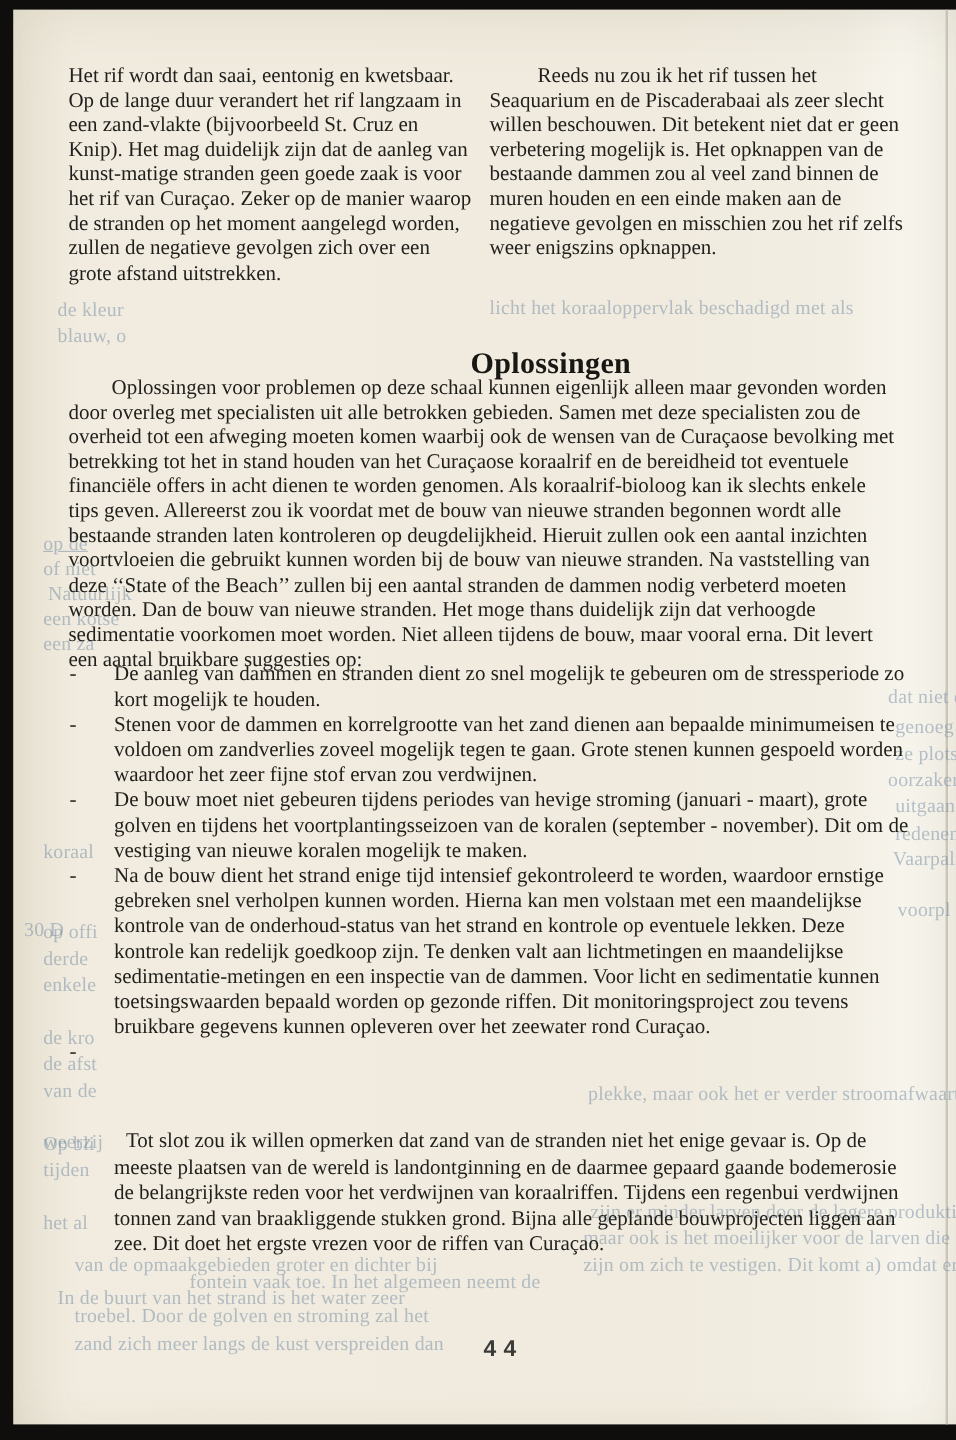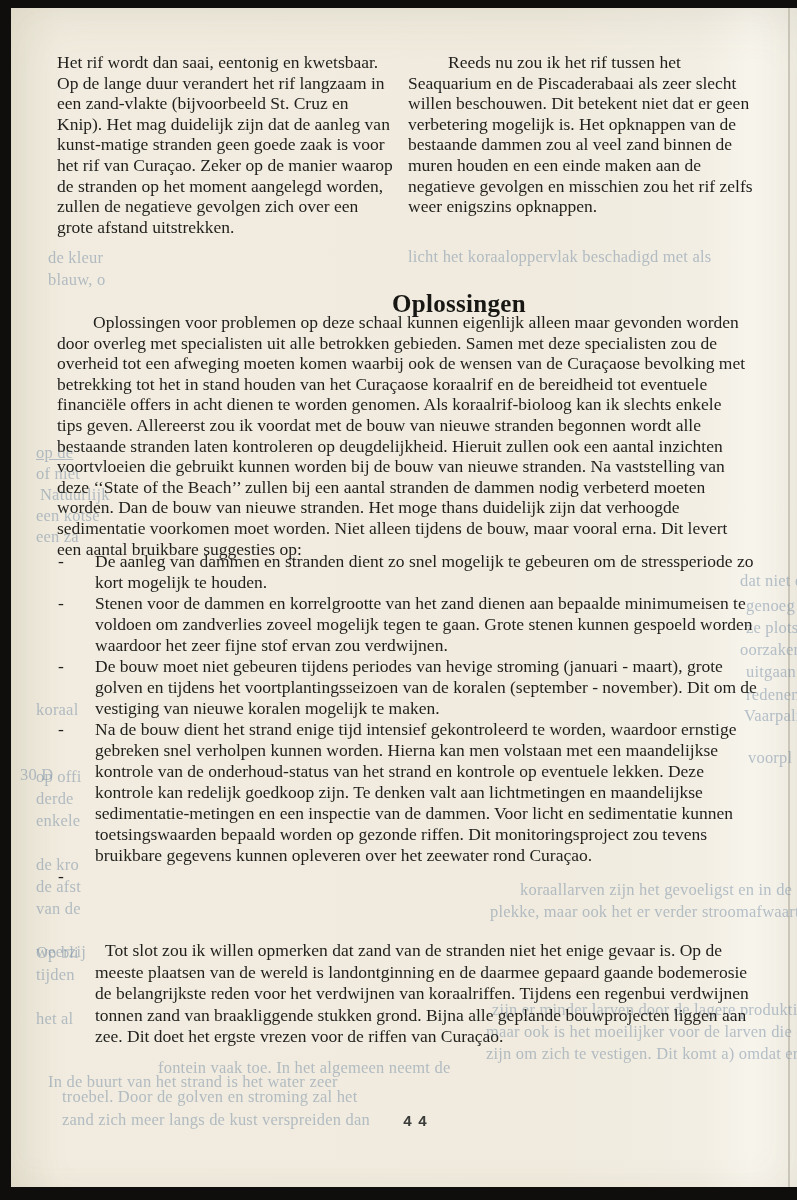--- a/index.html
+++ b/index.html
@@ -38,22 +38,22 @@
     text-align:center;transform:translateX(40px);
     font-size:25px;font-weight:bold;color:#181714;letter-spacing:0.3px;
   }
   .intro{left:57px;top:312px;width:693px;text-indent:36px;}
   .bullets{position:absolute;z-index:2;left:57px;top:551px;width:706px;margin:0;padding:0;list-style:none;color:#201f1c;font-size:17.5px;line-height:21px;}
   .bullets li{position:relative;padding-left:38px;}
   .bullets .mk{position:absolute;left:1px;top:0;}
   .closing{left:95px;top:940px;width:664px;text-indent:10px;line-height:21.6px;}
   .pageno{
     position:absolute;z-index:2;left:403px;top:1114px;
-    font-family:Liberation Mono, monospace;
-    font-size:15px;font-weight:bold;letter-spacing:6px;color:#3b3b39;
+    font-family:Liberation Sans, sans-serif;
+    font-size:19px;font-weight:bold;letter-spacing:6px;color:#3b3b39;
   }
 </style>
 </head>
 <body>
 
 <div class="page">
   <div class="band top"></div>
   <div class="band left"></div>
   <div class="band bottom"></div>
   <div class="edge-right"></div>
@@ -80,25 +80,25 @@
       <div class="ghost" style="left: 36px; top: 965px;">tijden</div>
       <div class="ghost" style="left: 36px; top: 1009px;">het al</div>
       <div class="ghost" style="left: 740px; top: 571px;">dat niet doe</div>
       <div class="ghost" style="left: 746px; top: 596px;">genoeg</div>
       <div class="ghost" style="left: 746px; top: 618px;">ze plots</div>
       <div class="ghost" style="left: 740px; top: 640px;">oorzaken zoal</div>
       <div class="ghost" style="left: 746px; top: 662px;">uitgaan</div>
       <div class="ghost" style="left: 746px; top: 685px;">redenen</div>
       <div class="ghost" style="left: 744px; top: 706px;">Vaarpaliting</div>
       <div class="ghost" style="left: 748px; top: 748px;">voorpl</div>
-      <div class="ghost" style="left: 520px; top: 880px;">koraallarven zijn het gevoeligst en in de</div>
       <div class="ghost" style="left: 490px; top: 902px;">plekke, maar ook het er verder stroomafwaarts</div>
       <div class="ghost" style="left: 492px; top: 1000px;">zijn er minder larven door de lagere produktie</div>
       <div class="ghost" style="left: 486px; top: 1022px;">maar ook is het moeilijker voor de larven die er</div>
       <div class="ghost" style="left: 486px; top: 1044px;">zijn om zich te vestigen. Dit komt a) omdat er</div>
+      <div class="ghost" style="left: 62px; top: 1044px;">van de opmaakgebieden groter en dichter bij</div>
       <div class="ghost" style="left: 158px; top: 1058px;">fontein vaak toe. In het algemeen neemt de</div>
       <div class="ghost" style="left: 48px; top: 1072px;">In de buurt van het strand is het water zeer</div>
       <div class="ghost" style="left: 62px; top: 1087px; text-align: right;">troebel. Door de golven en stroming zal het</div>
       <div class="ghost" style="left: 62px; top: 1110px;">zand zich meer langs de kust verspreiden dan</div>
     </div>
 
   <p class="txt colL">Het rif wordt dan saai, eentonig en kwetsbaar. Op de lange duur verandert het rif langzaam in een zand-vlakte (bijvoorbeeld St. Cruz en Knip). Het mag duidelijk zijn dat de aanleg van kunst-matige stranden geen goede zaak is voor het rif van Curaçao. Zeker op de manier waarop de stranden op het moment aangelegd worden, zullen de negatieve gevolgen zich over een grote afstand uitstrekken.</p>
 
   <p class="txt colR">Reeds nu zou ik het rif tussen het Seaquarium en de Piscaderabaai als zeer slecht willen beschouwen. Dit betekent niet dat er geen verbetering mogelijk is. Het opknappen van de bestaande dammen zou al veel zand binnen de muren houden en een einde maken aan de negatieve gevolgen en misschien zou het rif zelfs weer enigszins opknappen.</p>
 

